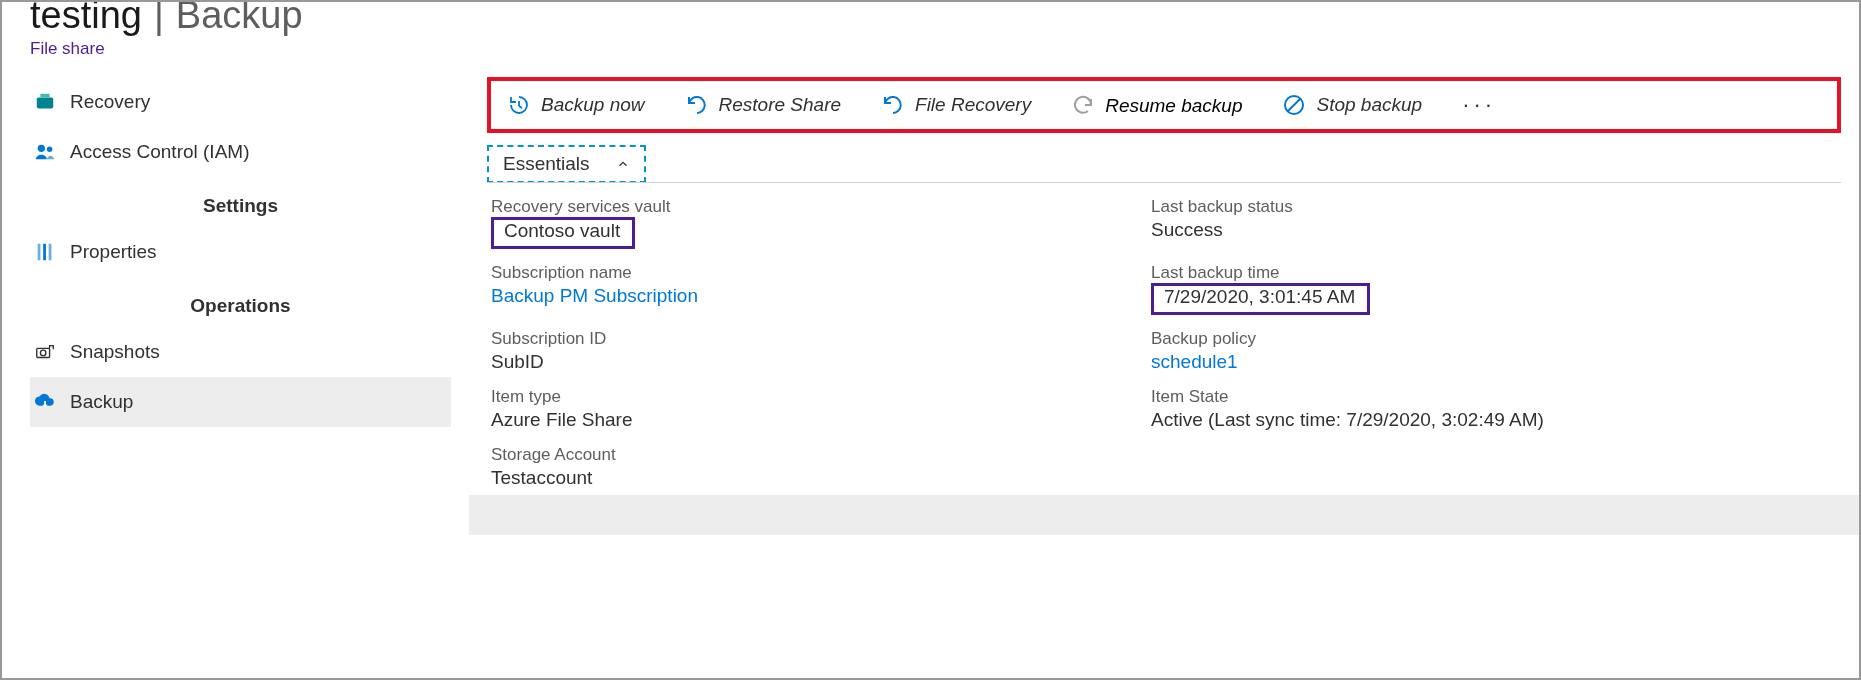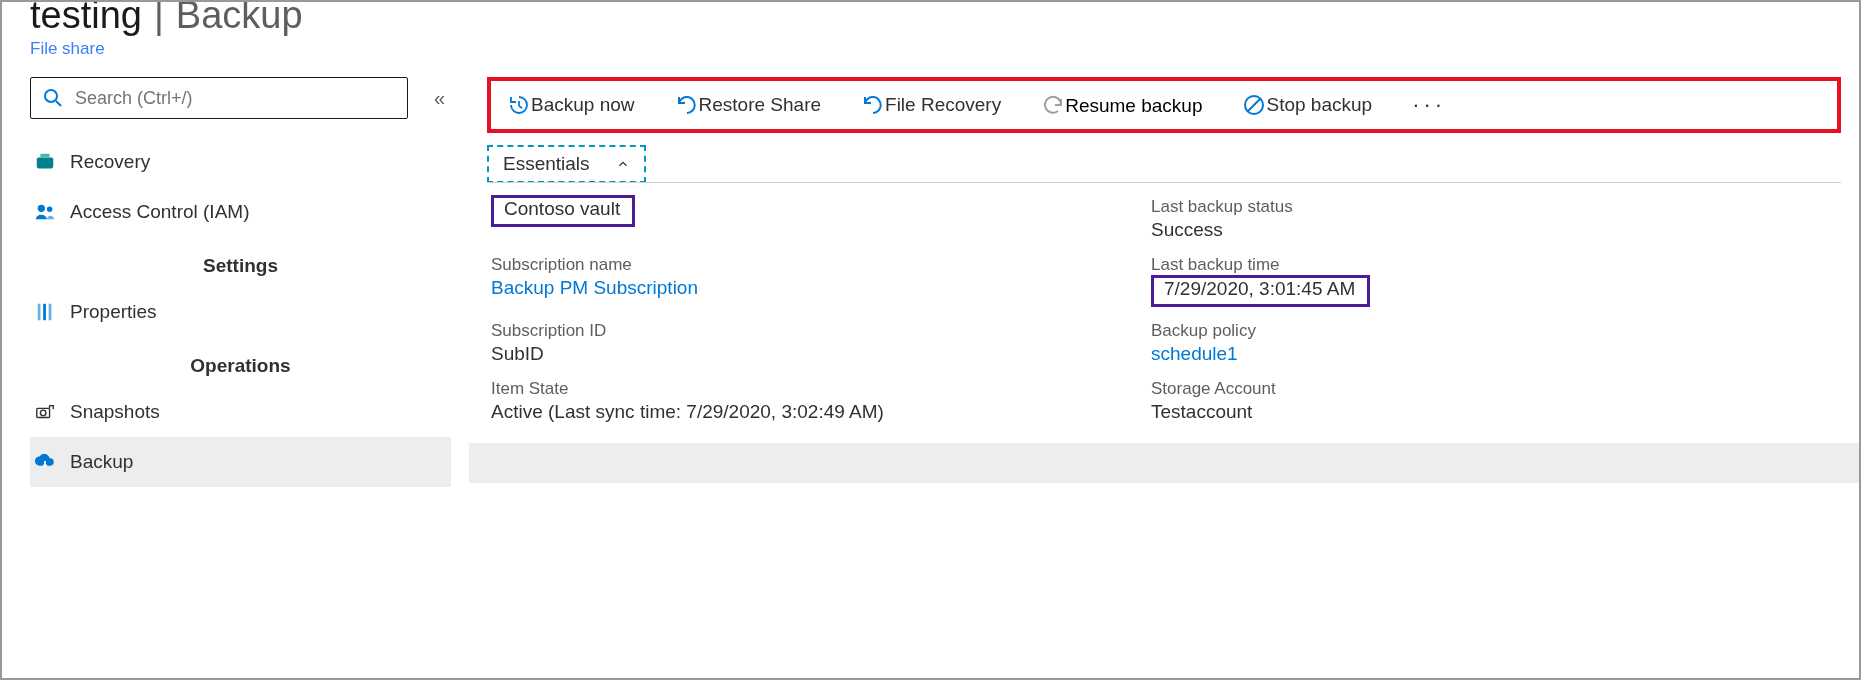--- a/index.html
+++ b/index.html
@@ -26,21 +26,21 @@
       align-items: baseline;
       gap: 12px;
       margin-top: -8px;
     }
     .header-title .sub {
       font-weight: 300;
       color: #605e5c;
     }
     .header-subtitle {
       font-size: 17px;
-      color: #3b82f6;
+      color: #4c1d95;
       margin-top: 2px;
     }
     .body-wrap {
       display: flex;
       flex: 1;
       min-height: 0;
     }
     .sidebar {
       width: 467px;
       padding: 8px 18px 0 28px;
@@ -125,27 +125,29 @@
     .toolbar-highlight {
       border: 4px solid #e81123;
       padding: 8px 10px;
       display: flex;
       align-items: center;
       gap: 28px;
     }
     .tb-btn {
       display: flex;
       align-items: center;
+      gap: 10px;
       font-size: 19px;
       color: #323130;
       cursor: pointer;
       padding: 4px 6px;
       border-radius: 2px;
       background: transparent;
       border: none;
+      font-style: italic;
     }
     .tb-btn.disabled {
       color: #000000;
       cursor: default;
       align-items: flex-end;
     }
     .tb-icon {
       width: 24px;
       height: 24px;
     }
@@ -219,32 +221,20 @@
     <span>testing</span>
     <span class="sub">|</span>
     <span class="sub">Backup</span>
   </div>
   <div class="header-subtitle">File share</div>
 </div>
 
 <div class="body-wrap">
 
   <div class="sidebar">
-    <div class="search-row">
-      <div class="search-box">
-        <span class="icon-blue">
-          <svg class="tb-icon" viewBox="0 0 24 24" fill="none" stroke="#0078d4" stroke-width="2">
-            <circle cx="10" cy="10" r="6"></circle>
-              <line x1="20" y1="20" x2="15" y2="15"></line>
-          </svg>
-        </span>
-        <input class="search-input" type="text" placeholder="Search (Ctrl+/)" style="">
-      </div>
-      <div class="collapse-caret">«</div>
-    </div>
 
     <div class="menu">
       <div class="menu-item">
         <span class="mi-icon icon-teal">
           <svg width="22" height="22" viewBox="0 0 24 24" fill="#00838f">
               <rect x="3" y="7" width="18" height="12" rx="2"></rect>
               <rect x="7" y="3" width="10" height="4" fill="#4db6ac"></rect>
             </svg>
         </span>
         <span>Recovery</span>
@@ -356,20 +346,21 @@
               <polyline points="6 15 12 9 18 15"></polyline>
             </svg>
         </span>
       </div>
     </div>
     <div class="hr-line"></div>
 
     <div class="essentials-grid">
 
       <div>
+        <div class="field-label">Recovery services vault</div>
         <div class="field-value">
           <span class="red-box">Contoso vault</span>
         </div>
       </div>
       <div>
         <div class="field-label">Last backup status</div>
         <div class="field-value">Success</div>
       </div>
 
       <div>
@@ -385,20 +376,24 @@
 
       <div>
         <div class="field-label">Subscription ID</div>
         <div class="field-value">SubID</div>
       </div>
       <div>
         <div class="field-label">Backup policy</div>
         <div class="field-value link">schedule1</div>
       </div>
 
+      <div>
+        <div class="field-label">Item type</div>
+        <div class="field-value">Azure File Share</div>
+      </div>
       <div>
         <div class="field-label">Item State</div>
         <div class="field-value">Active (Last sync time: 7/29/2020, 3:02:49 AM)</div>
       </div>
 
       <div>
         <div class="field-label">Storage Account</div>
         <div class="field-value">Testaccount</div>
       </div>
       <div></div>

